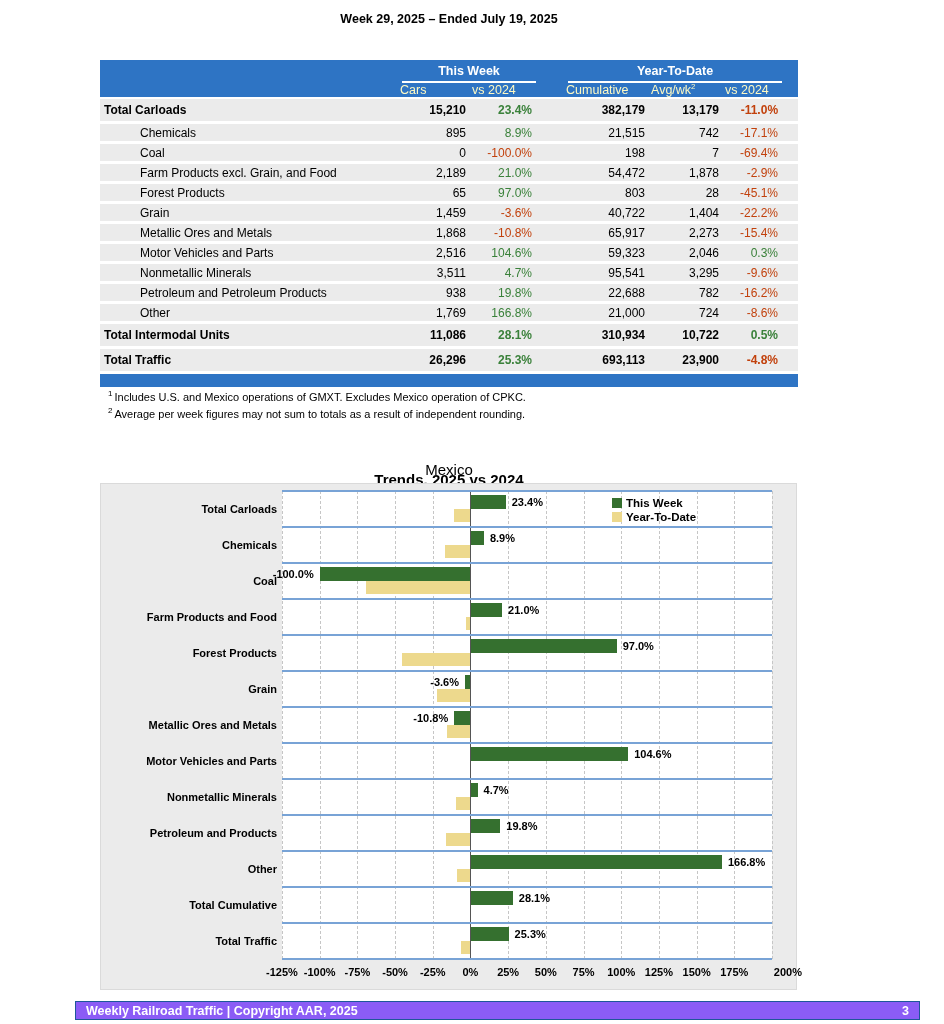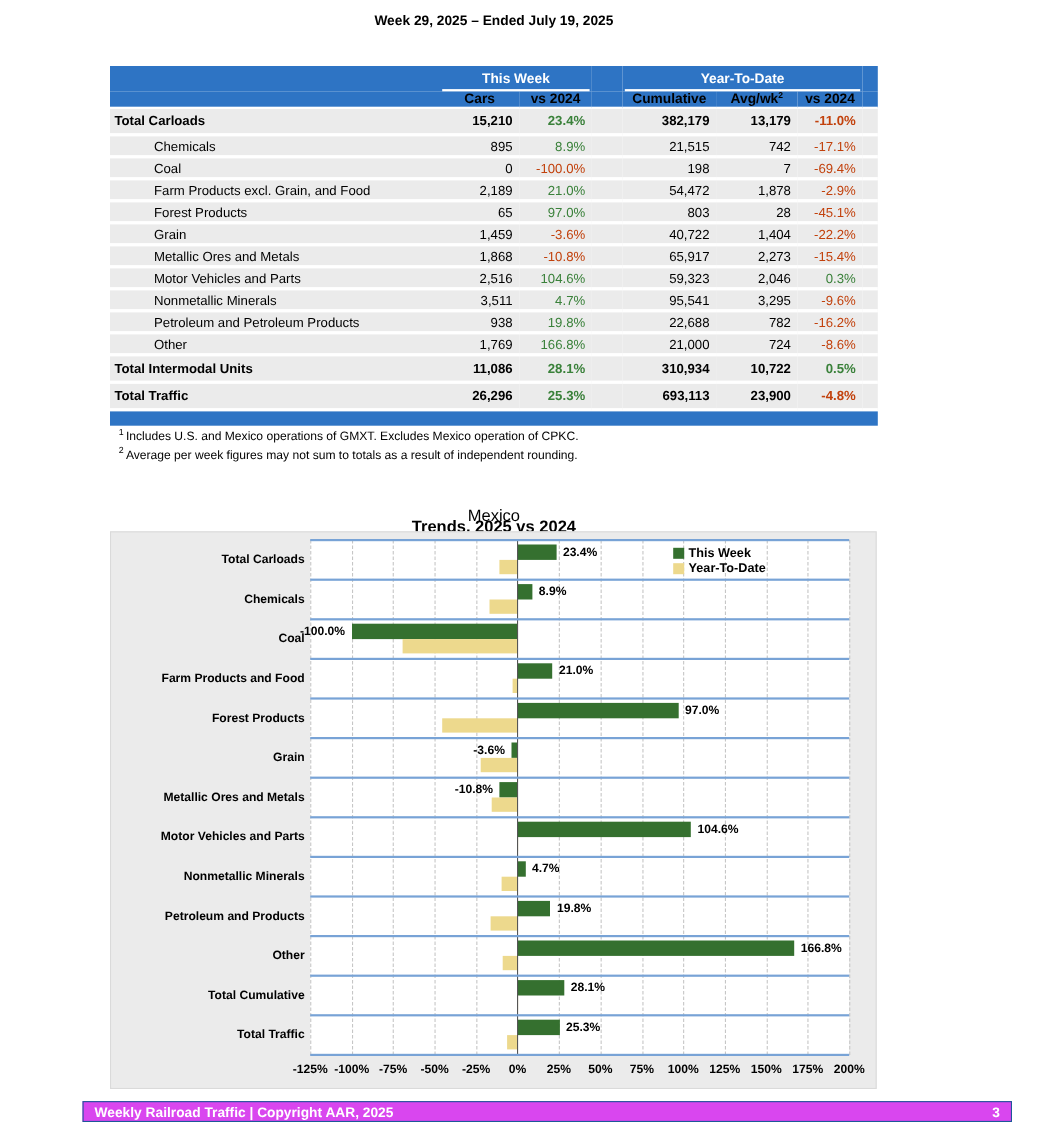--- a/index.html
+++ b/index.html
@@ -16,21 +16,21 @@
   .main-title { font-size:18px; font-weight:bold; margin:0; letter-spacing:0.2px; }
   .sub-title  { font-size:12.5px; font-weight:bold; margin-top:4px; }
 
   
   .rail-table-wrap { position:absolute; left:100px; top:60px; width:698px; }
   table.rail { border-collapse:collapse; width:698px; table-layout:fixed; font-size:12px; }
   table.rail thead { background:#2E74C4; }
   table.rail thead td { padding:0; }
   .grp-label { border-bottom:2px solid #fff; padding:4px 0 3px 0; margin:0 2px;
                text-align:center; font-weight:bold; color:#fff; font-size:12.5px; }
-  td.hcell { text-align:center; color:#000000; font-weight:bold; font-size:12.5px;
+  td.hcell { text-align:left; color:#fef9c3; font-weight:normal; font-size:12.5px;
              padding:2px 6px 5px 0; }
   table.rail tbody tr { background:#EBEBEB; border-bottom:3px solid #fff; }
   table.rail tbody tr:first-child { border-top:2px solid #fff; }
   table.rail tbody td { padding-top:1.5px; padding-bottom:1.5px; }
   table.rail tbody tr.total td { padding-top:4px; padding-bottom:4px; font-weight:bold; }
   td.cat { text-align:left; padding-left:4px; white-space:nowrap; }
   tr.indent td.cat { padding-left:40px; }
   td.num { text-align:right; padding-right:6px; }
   td.pct { text-align:right; padding-right:6px; }
   .up   { color:#3A813A; }
@@ -64,21 +64,21 @@
                white-space:nowrap; }
   .tick-label { position:absolute; width:60px; text-align:center;
                 font-size:11px; font-weight:bold; }
   .legend { position:absolute; z-index:6; }
   .legend-item { display:flex; align-items:center; margin-bottom:2px; }
   .legend-swatch { width:10px; height:10px; margin-right:4px; flex:0 0 auto; }
   .legend-text { font-size:11.5px; font-weight:bold; white-space:nowrap; }
 
   
   .footer-bar { position:absolute; left:75px; top:1001px; width:845px; height:19px;
-                background:#d946ef; border:1px solid #1E5799; color:#fff;
+                background:#8b5cf6; border:1px solid #1E5799; color:#fff;
                 display:flex; align-items:center; justify-content:space-between;
                 padding:0 10px; font-size:12.5px; font-weight:bold; }
 </style>
 </head>
 <body>
 
 <div class="title-wrap">
   <div class="sub-title">Week 29, 2025 – Ended July 19, 2025</div>
 </div>
 
@@ -360,19 +360,19 @@
     <div class="tick-label" style="left: 264.077px; top: 482px;">-50%</div>
     <div class="tick-label" style="left: 301.769px; top: 482px;">-25%</div>
     <div class="tick-label" style="left: 339.462px; top: 482px;">0%</div>
     <div class="tick-label" style="left: 377.154px; top: 482px;">25%</div>
     <div class="tick-label" style="left: 414.846px; top: 482px;">50%</div>
     <div class="tick-label" style="left: 452.538px; top: 482px;">75%</div>
     <div class="tick-label" style="left: 490.231px; top: 482px;">100%</div>
     <div class="tick-label" style="left: 527.923px; top: 482px;">125%</div>
     <div class="tick-label" style="left: 565.615px; top: 482px;">150%</div>
     <div class="tick-label" style="left: 603.308px; top: 482px;">175%</div>
-    <div class="tick-label" style="left: 641px; top: 482px;">200%</div>
+    <div class="tick-label" style="left: 641px; top: 482px; text-align: right;">200%</div>
   </div>
 
 <div class="footer-bar">
   <span>Weekly Railroad Traffic | Copyright AAR, 2025</span>
   <span>3</span>
 </div>
 
 </body></html>

